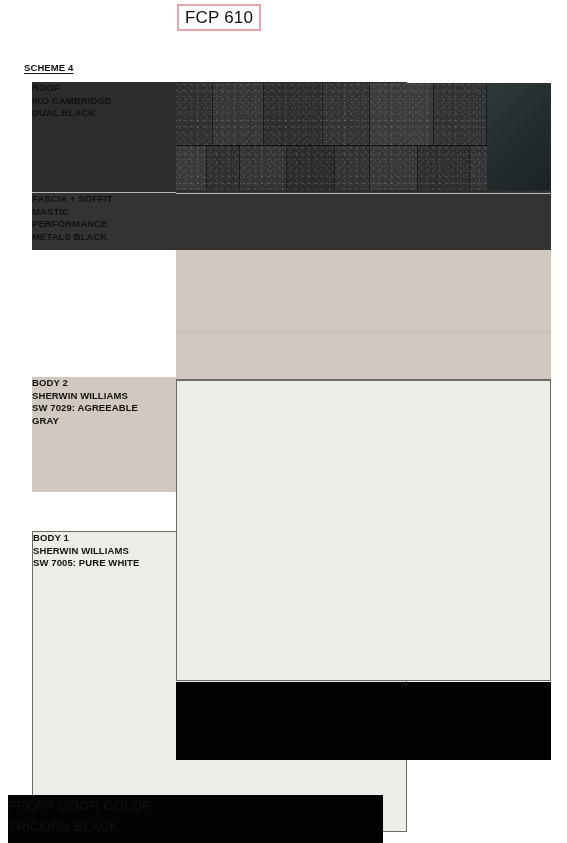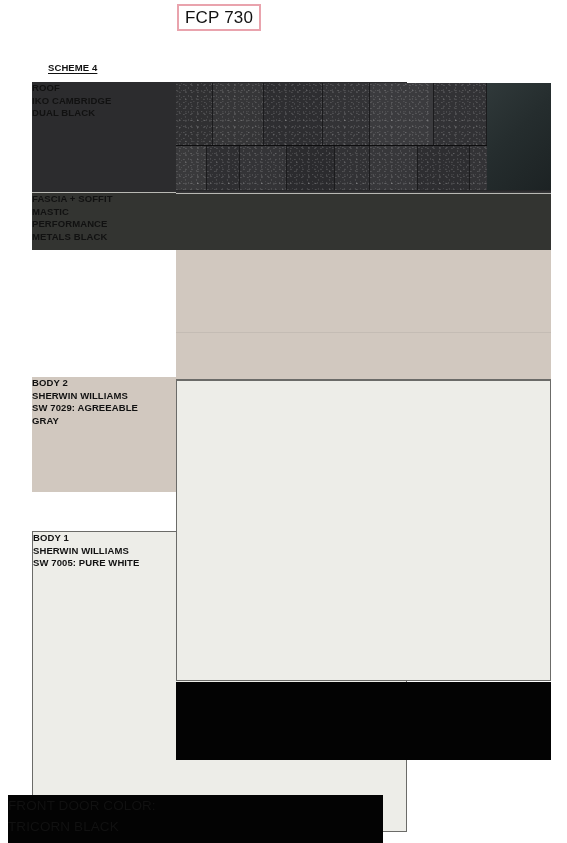--- a/index.html
+++ b/index.html
@@ -34,21 +34,21 @@
   .lbl{
     position:absolute;
     font-size:9.5px;
     font-weight:bold;
     line-height:12.7px;
     letter-spacing:0.1px;
     color:#111;
     white-space:pre-line;
     text-transform:uppercase;
   }
-  .lbl.scheme{top:62px;left:48px;text-decoration:underline;text-underline-offset:2px;}
+  .lbl.scheme{top:62px;left:24px;text-decoration:underline;text-underline-offset:2px;}
   .lbl.roof{top:82px;left:32px;}
   .lbl.fascia{top:192px;left:32px;}
   .lbl.body2{top:377px;left:32px;}
   .lbl.body1{top:531px;left:32px;}
   .lbl.door{
     top:795px;left:8px;
     font-size:13.5px;font-weight:normal;line-height:21px;letter-spacing:0.1px;
   }
 
   
@@ -125,21 +125,21 @@
     position:absolute;left:0;top:599px;width:375px;height:78px;
     background:#030303;
   }
 </style>
 </head>
 <body>
 
 <div class="page">
 
   <div class="title-box">
-    <span class="title-text">FCP 730</span>
+    <span class="title-text">FCP 610</span>
   </div>
 
   <div class="labels">
     <div class="lbl scheme">SCHEME 4</div>
     <div class="lbl roof">ROOF
 IKO CAMBRIDGE
 DUAL BLACK</div>
     <div class="lbl fascia">FASCIA + SOFFIT
 MASTIC
 PERFORMANCE

